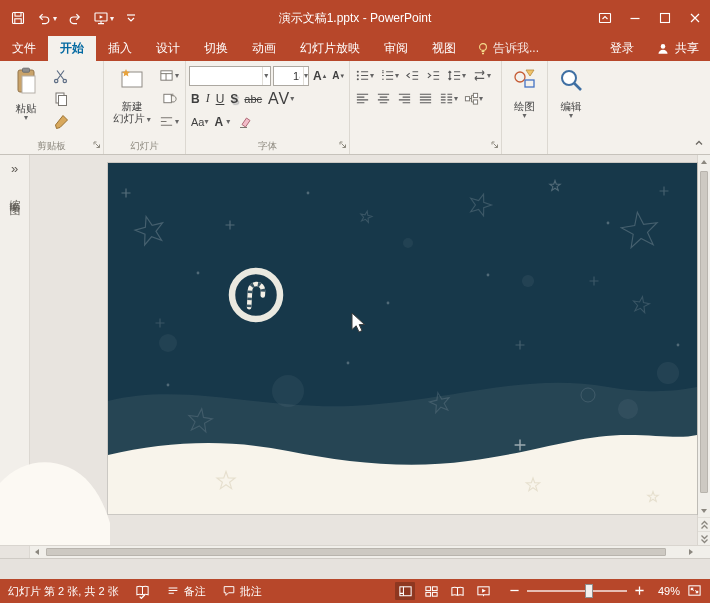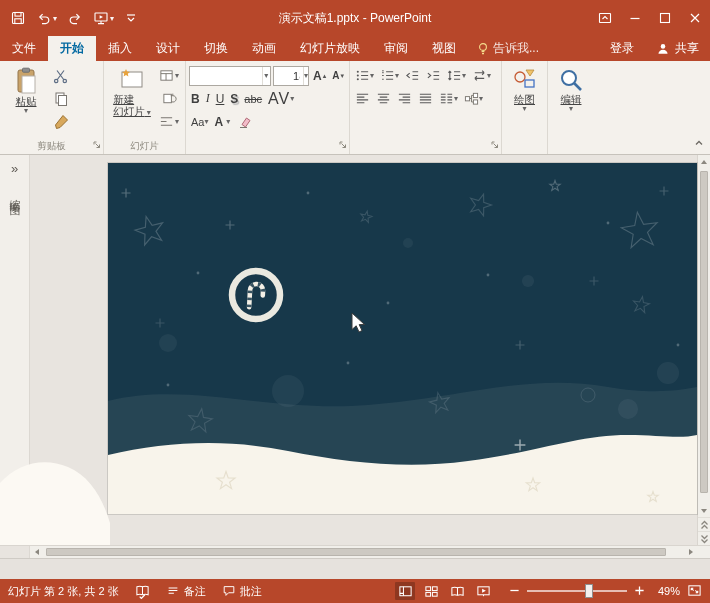--- a/index.html
+++ b/index.html
@@ -25,21 +25,21 @@
 .trail { margin-left:auto; display:flex; align-items:center; }
 .signin,.share { color:#fff; display:flex; align-items:center; padding:0 11px; gap:5px; white-space:nowrap; }
 
 
 .ribbon { height:94px; background:#F4F1EC; border-bottom:1px solid #C6C2BB; display:flex; position:relative; }
 .rgroup { position:relative; border-right:1px solid #DCD8D1; padding:3px 3px 16px 3px; }
 .gbody { display:flex; height:72px; }
 .glabel { position:absolute; bottom:1px; left:0; right:0; text-align:center; font-size:9.5px; color:#8D897F; }
 .launcher { position:absolute; right:2px; bottom:2px; }
 .bigbtn { display:flex; flex-direction:column; align-items:center; justify-content:flex-start; padding:3px 3px 0 3px; }
-.blabel { font-size:10.5px; color:#444; margin-top:0; line-height:12px; text-align:left; white-space:nowrap;text-decoration:underline; }
+.blabel { font-size:10.5px; color:#444; margin-top:7px; line-height:12px; text-align:center; white-space:nowrap; }
 .caret { font-size:8px; color:#666; line-height:8px; }
 .minicol { display:flex; flex-direction:column; justify-content:flex-start; }
 .sbtn { width:24px; height:23px; display:flex; align-items:center; justify-content:center; gap:1px; }
 .rrow { display:flex; align-items:center; height:23px; gap:2px; }
 .tbtn { display:flex; align-items:center; justify-content:center; padding:0 2px; height:20px; font-size:12px; color:#3f3f3f; }
 .combo { display:flex; align-items:center; background:#fff; border:1px solid #ACA8A1; height:20px; }
 .combo input { border:none; outline:none; width:100%; font-size:11px; padding:0 3px; font-family:inherit; color:#333;margin-left:16px; }
 .combo .cbtn { width:12px; height:100%; display:flex; align-items:center; justify-content:center; font-size:8px; color:#666; border-left:1px solid #E0DDD7; }
 .mini-arrow { font-size:7px; color:#555; margin-left:1px; }
 .fontA { position:relative; font-size:12px; font-weight:bold; color:#3f3f3f; }
@@ -332,20 +332,21 @@
           <span class="tbtn">
             <svg width="16" height="16" viewBox="0 0 16 16">
                 <g stroke="#B06A76" stroke-width="1">
                   <path d="M6,10.5 L10.5,4 L14,6.5 L9.5,13 Z" fill="#F2BCC9"></path>
                   <path d="M4,13.5 H11" stroke="#7A7670" fill="none"></path>
                 </g>
               </svg>
           </span>
         </div>
       </div>
+      <div class="glabel"><span>字体</span></div>
       <span class="launcher">
         <svg width="8" height="8" viewBox="0 0 8 8">
             <g stroke="#8D897F" stroke-width="1" fill="none">
               <path d="M1,3.5 V1 H3.5"></path>
               <path d="M2.5,2.5 L6.5,6.5 M6.5,3.5 V6.5 H3.5"></path>
             </g>
           </svg>
       </span>
     </div>
 

